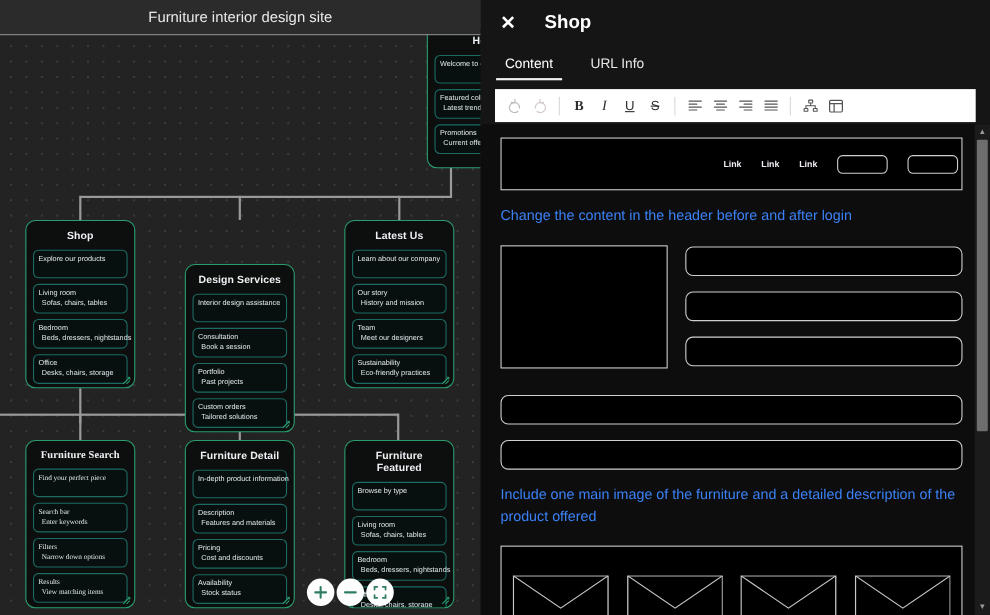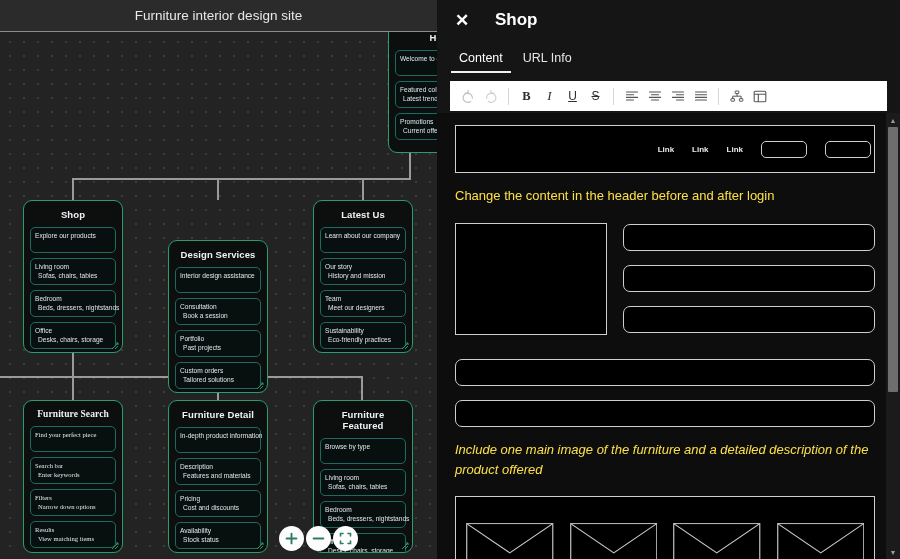--- a/index.html
+++ b/index.html
@@ -106,21 +106,21 @@
     padding: 0 0 0 14px; gap: 22px;
   }
   .panel-close {
     width: 22px; height: 22px; display: flex; align-items: center; justify-content: center;
     color: #fff; font-size: 17px; line-height: 1; font-weight: 600;
   }
   .panel-title {
     color: #ffffff; font-size: 17px; font-weight: bold;
   }
   .tabs {
-    display: flex; gap: 4px; padding: 0 4px 0 14px; height: 33px; align-items: flex-end;
+    display: flex; gap: 18px; padding: 0 4px 0 14px; height: 33px; align-items: flex-end;
   }
   .tab {
     color: #e6e6e6; font-size: 12.5px;
     padding: 0 8px 6px 8px;
     border-bottom: 2px solid transparent;
   }
   .tab.active { border-bottom-color: #f2f2f2; color: #ffffff; }
 
   .toolbar {
     margin: 8px 13px 0 13px;
@@ -158,21 +158,21 @@
     height: 48px;
     display: flex; align-items: center; justify-content: flex-end;
     padding: 0 3px;
     gap: 18px;
   }
   .wf-link { color: #f0eaf2; font-size: 8px; font-weight: bold; }
   .wf-pill {
     width: 46px; height: 17px; border: 1.2px solid #cfcfcf; border-radius: 5px;
   }
   .wf-caption {
-    color: #fde047; font-size: 13px; line-height: 20px; margin: 13px 0 17px 0;
+    color: #3b82f6; font-size: 13px; line-height: 20px; margin: 13px 0 17px 0;
   }
   .wf-row { display: flex; gap: 16px; }
   .wf-img-box { width: 152px; height: 112px; border: 1.2px solid #cfcfcf; background:#000; }
   .wf-col { flex: 1; display: flex; flex-direction: column; gap: 14px; padding-top: 1px; }
   .wf-bar { height: 27px; border: 1.3px solid #cfcfcf; border-radius: 7px; background:#000; }
   .wf-bar-wide { height: 27px; border: 1.3px solid #cfcfcf; border-radius: 7px; background:#000; margin-top: 14px;}
   .wf-gallery {
     margin-top: 16px; border: 1.3px solid #cfcfcf; background:#000;
     height: 78px; display: flex; align-items: flex-end; gap: 16px;
     padding: 0 10px;
@@ -510,21 +510,21 @@
           <div class="wf-col">
             <div class="wf-bar"></div>
             <div class="wf-bar"></div>
             <div class="wf-bar"></div>
           </div>
         </div>
 
         <div class="wf-bar-wide" style="margin-top:24px;"></div>
         <div class="wf-bar-wide"></div>
 
-        <div class="wf-caption" style="margin-bottom:0;font-style:italic;">Include one main image of the furniture and a detailed description of the product offered</div>
+        <div class="wf-caption" style="margin-bottom:0;">Include one main image of the furniture and a detailed description of the product offered</div>
 
         <div class="wf-gallery">
           <div class="wf-thumb">
             <svg width="100%" height="100%" viewBox="0 0 60 42" preserveAspectRatio="none">
                 <g stroke="#c9c9c9" stroke-width="0.8" fill="none" vector-effect="non-scaling-stroke">
                   <rect x="0.5" y="0.5" width="59" height="41"></rect>
                   <path d="M0.5 0.5 L30 25 L59.5 0.5"></path>
                 </g>
               </svg>
           </div>

